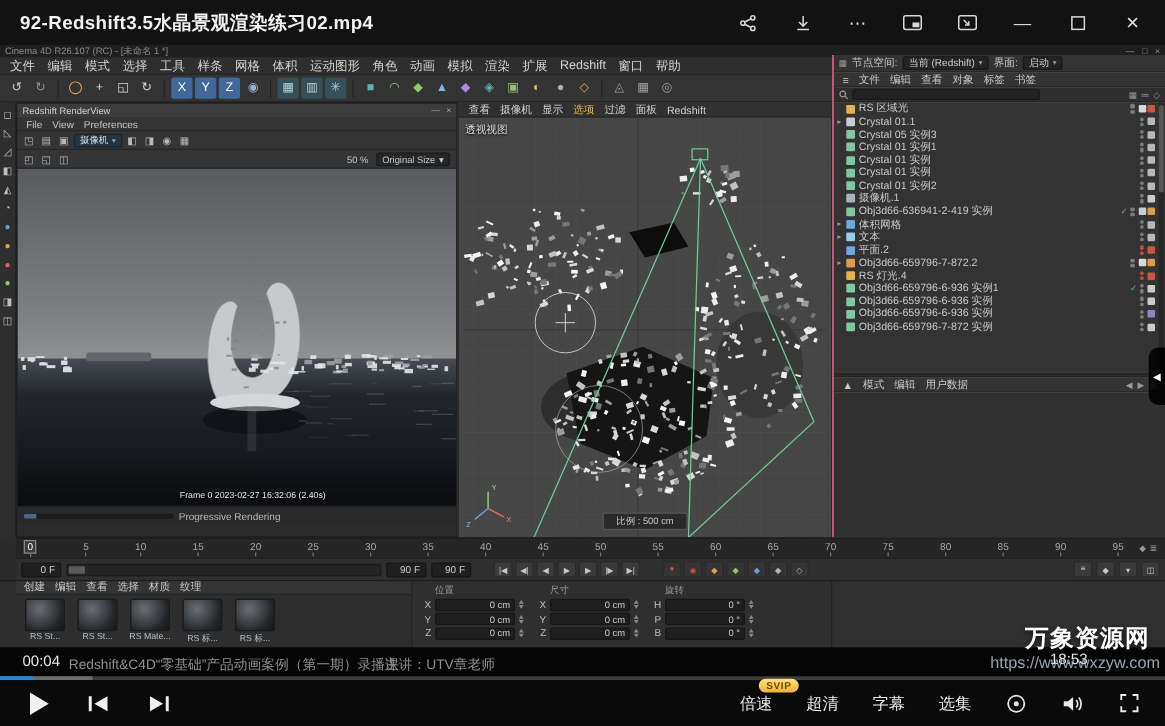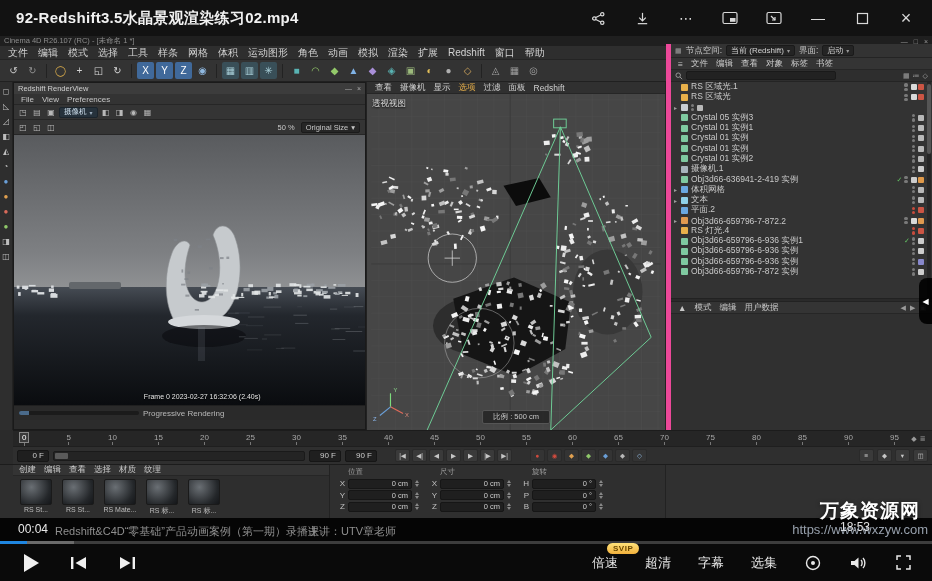--- a/index.html
+++ b/index.html
@@ -52,21 +52,21 @@
 .vp{position:absolute;left:366px;top:46px;width:300px;height:348px;background:#464646;border-left:1px solid #222;border-right:1px solid #222;}
 .vp-menus{height:12px;background:#303030;display:flex;align-items:center;padding:0 4px;border-bottom:1px solid #262626;}
 .vpm{font-size:8.5px;color:#cfcfcf;padding:0 4px;cursor:pointer;white-space:nowrap;}
 .vpm.hl{color:#e8b04a;}
 .vp-content{position:absolute;left:0;top:12px;width:298px;height:336px;overflow:hidden;}
 #vp-svg{position:absolute;left:0;top:0;}
 .vp-label{position:absolute;left:5px;top:4px;font-size:8.5px;color:#dadada;text-shadow:0 1px 2px #000;}
 .vp-scale{position:absolute;left:50%;transform:translateX(-50%);bottom:6px;background:rgba(38,38,38,.88);border:1px solid #555;border-radius:2px;padding:1px 10px;font-size:7.5px;color:#c8c8c8;white-space:nowrap;}
 
 
-.rightpanel{position:absolute;left:666px;top:8px;width:266px;height:386px;background:#fdba74;border-left:5px solid #ec4899;}
+.rightpanel{position:absolute;left:666px;top:8px;width:266px;height:386px;background:#fdba74;border-left:1px solid #ec4899;}
 .node-row{height:14px;display:flex;align-items:center;gap:4px;padding:0 4px;background:#333;border-bottom:1px solid #242424;font-size:8.5px;color:#c6c6c6;}
 .dd{height:11px;background:#242424;border:1px solid #1a1a1a;border-radius:2px;display:flex;align-items:center;gap:3px;padding:0 4px;font-size:8px;color:#d0d0d0;cursor:pointer;}
 .dd .caret{font-size:6px;color:#999;}
 .om-menus{height:12px;display:flex;align-items:center;background:#343434;border-bottom:1px solid #262626;padding:0 3px;}
 .omm{font-size:8.5px;color:#c9c9c9;padding:0 4px;cursor:pointer;white-space:nowrap;}
 .om-search{height:12px;display:flex;align-items:center;gap:3px;background:#2e2e2e;border-bottom:1px solid #242424;padding:0 4px;}
 .search-box{width:150px;height:9px;background:#222;border:1px solid #1a1a1a;border-radius:2px;display:flex;align-items:center;padding:0 2px;}
 .om-search .mini{margin-left:auto;display:flex;gap:3px;font-size:7px;color:#9a9a9a;}
 .om-list{height:216px;overflow:hidden;background:#333;}
 .orow{height:10.28px;display:flex;align-items:center;padding-left:3px;font-size:8.5px;color:#c9c9c9;cursor:pointer;}
@@ -903,46 +903,34 @@
         <span class="mini">
           <span>▦</span>
           <span>≔</span>
           <span>◇</span>
         </span>
       </div>
       <div class="om-list">
           <div class="orow">
             <div class="oarr"></div>
             <div class="oico" style="background: rgb(232, 176, 74);"></div>
-            <div class="olab">RS 区域光.1</div>
+            <div class="olab">RS 区域光</div>
             <div class="odots">
               <div class="odot" style="background: rgb(122, 122, 122);"></div>
               <div class="odot" style="background: rgb(122, 122, 122);"></div>
             </div>
             <div class="otags">
               <div class="otag" style="background: rgb(217, 217, 217);"></div>
               <div class="otag" style="background: rgb(204, 85, 68);"></div>
             </div>
           </div>
           <div class="orow">
-            <div class="oarr"></div>
-            <div class="oico" style="background: rgb(232, 176, 74);"></div>
-            <div class="olab">RS 区域光</div>
-            <div class="odots">
-              <div class="odot" style="background: rgb(122, 122, 122);"></div>
-              <div class="odot" style="background: rgb(122, 122, 122);"></div>
-            </div>
-            <div class="otags">
-              <div class="otag" style="background: rgb(217, 217, 217);"></div>
-              <div class="otag" style="background: rgb(204, 85, 68);"></div>
-            </div>
-          </div>
-          <div class="orow">
             <div class="oarr">▸</div>
             <div class="oico" style="background: rgb(200, 205, 210);"></div>
+            <div class="olab">Crystal 01.1</div>
             <div class="odots">
               <div class="odot" style="background: rgb(122, 122, 122);"></div>
               <div class="odot" style="background: rgb(122, 122, 122);"></div>
             </div>
             <div class="otags">
               <div class="otag" style="background: rgb(184, 184, 184);"></div>
             </div>
           </div>
           <div class="orow">
             <div class="oarr"></div>

